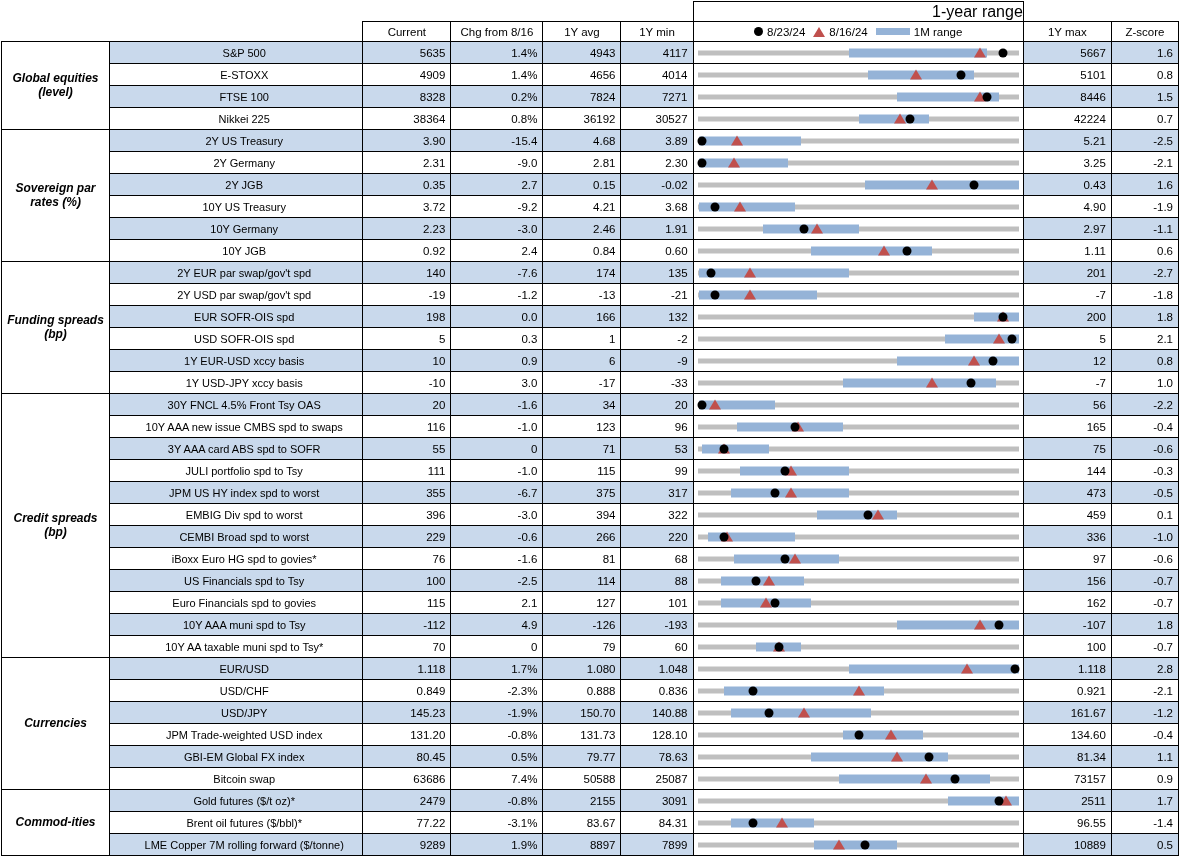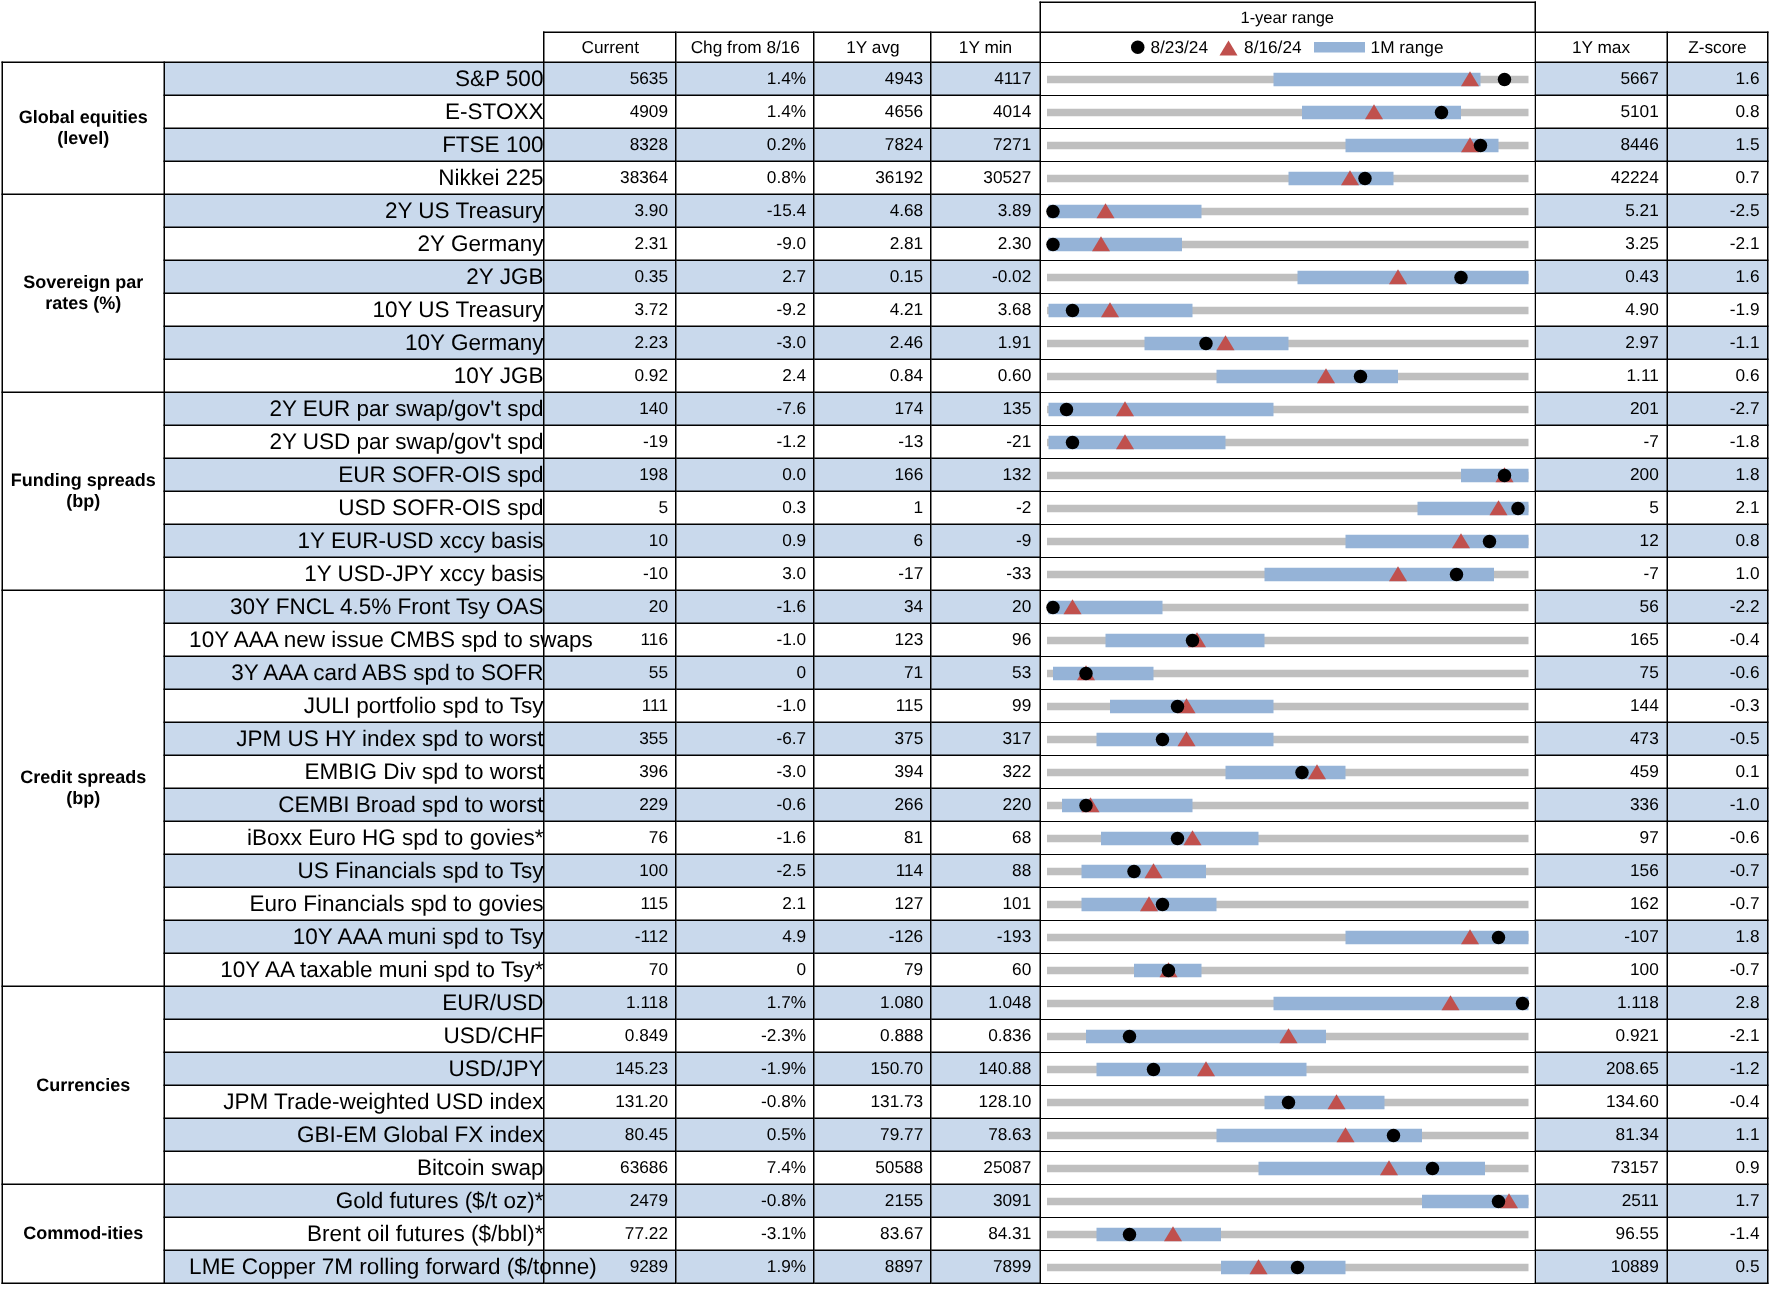--- a/index.html
+++ b/index.html
@@ -1,38 +1,38 @@
 <!DOCTYPE html>
 <html><head>
 <meta charset="utf-8">
 <style>
   html,body{margin:0;padding:0;background:#ffffff;}
   body{font-family:"Liberation Sans",sans-serif;font-size:11.5px;color:#000;}
   #sheet{width:1180px;height:861px;position:relative;overflow:hidden;}
   table{border-collapse:collapse;width:1178px;margin:1px;table-layout:fixed;}
   td,th{border:1px solid #000;padding:0;vertical-align:middle;font-weight:normal;}
-  .grp{text-align:center;font-weight:bold;font-size:12px;line-height:1.15;}
-  .lbl{padding-left:16px;text-align:right;white-space:nowrap;font-size:15px;}
+  .grp{text-align:center;font-weight:bold;font-size:12px;line-height:1.15;font-style:italic;}
+  .lbl{padding-left:16px;text-align:center;white-space:nowrap;font-size:11px;}
   .num{text-align:right;padding-right:5px;white-space:nowrap;font-size:11.5px;}
   .hdr{text-align:center;font-size:11.5px;padding:2px 0;}
   .shade{background:#c9d9ec;}
   .plain{background:#ffffff;}
   tr.row{height:21px;}
   .rangecell{padding:0;position:relative;background:#fff;}
   .track{position:relative;height:21px;}
   .bar-bg{position:absolute;top:50%;transform:translateY(-50%);height:5px;background:#bfbfbf;left:4px;right:4px;}
   .bar-1m{position:absolute;top:50%;transform:translateY(-50%);height:9px;background:#95b3d7;}
   .dot{position:absolute;top:50%;width:9px;height:9px;border-radius:50%;background:#000;transform:translate(-50%,-50%);}
   .tri{position:absolute;top:50%;width:0;height:0;border-left:6px solid transparent;border-right:6px solid transparent;border-bottom:10px solid #c0504d;transform:translate(-50%,-55%);}
   .legend{display:flex;align-items:center;justify-content:center;gap:8px;font-size:11.5px;height:100%;}
   .lg-dot{width:9px;height:9px;border-radius:50%;background:#000;display:inline-block;}
   .lg-tri{width:0;height:0;border-left:6px solid transparent;border-right:6px solid transparent;border-bottom:10px solid #c0504d;display:inline-block;}
   .lg-bar{width:34px;height:7px;background:#95b3d7;display:inline-block;}
   .lg-item{display:flex;align-items:center;gap:4px;}
-  .title1y{text-align:center;font-size:11px;margin-top:17px;}
+  .title1y{text-align:right;font-size:16px;margin-top:17px;}
 </style>
 </head>
 <body>
 
 <div id="sheet">
   <table>
     <colgroup>
       <col style="width:108px">
         <col style="width:253px">
         <col style="width:88px">
@@ -605,21 +605,21 @@
           <td class="num shade">150.70</td>
           <td class="num shade">140.88</td>
           <td class="rangecell">
             <div class="track">
               <div class="bar-bg"></div>
               <div class="bar-1m" style="left: 37px; width: 140.8px;"></div>
               <div class="tri" style="left: 110.6px;"></div>
               <div class="dot" style="left: 75.4px;"></div>
             </div>
           </td>
-          <td class="num shade">208.65</td>
+          <td class="num shade">161.67</td>
           <td class="num shade">-1.2</td>
         </tr>
         <tr class="row">
           <td class="lbl plain">JPM Trade-weighted USD index</td>
           <td class="num plain">131.20</td>
           <td class="num plain">-0.8%</td>
           <td class="num plain">131.73</td>
           <td class="num plain">128.10</td>
           <td class="rangecell">
             <div class="track">

